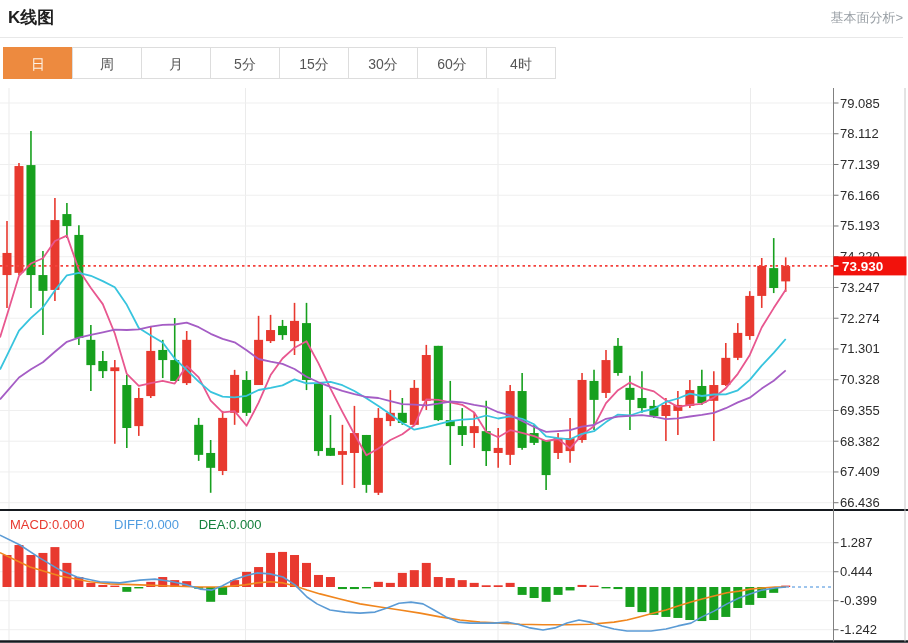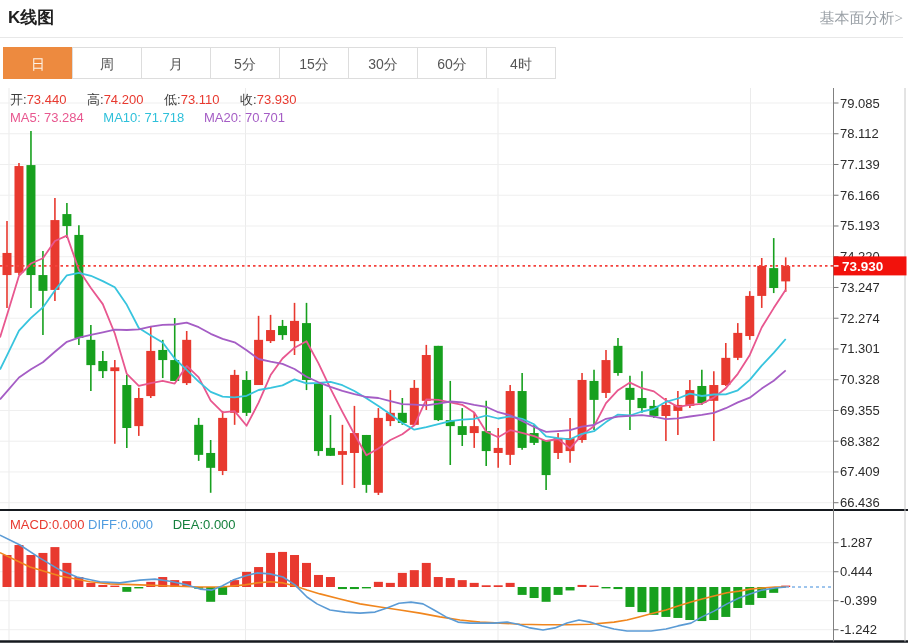--- a/index.html
+++ b/index.html
@@ -1,35 +1,35 @@
 <!DOCTYPE html>
 <html><head>
 <meta charset="utf-8">
 <style>
   html,body{margin:0;padding:0;background:#fff;}
   .page{position:relative;width:908px;height:643px;background:#fff;overflow:hidden;
         font-family:"Liberation Sans",sans-serif;}
   .title{position:absolute;left:8px;top:6px;font-size:17px;font-weight:bold;color:#1f1f1f;}
-  .fa-link{position:absolute;right:5px;top:9px;font-size:15px;color:#9aa0a6;text-decoration:none;cursor:pointer;font-family:Liberation Serif, serif;}
+  .fa-link{position:absolute;right:5px;top:9px;font-size:13px;color:#9aa0a6;text-decoration:none;cursor:pointer;}
   .hrule{position:absolute;left:0;top:37px;width:903px;border-top:1px solid #e8e8e8;}
   .tabbar{position:absolute;left:3px;top:47px;display:flex;}
   .tab{width:70px;height:32px;line-height:32px;text-align:center;font-size:14px;color:#555;
        background:#fff;border:1px solid #ddd;margin-right:-1px;cursor:pointer;box-sizing:border-box;}
   .tab.active{background:#ed8a3f;border-color:#ed8a3f;color:#fdf3e7;}
   #chart{position:absolute;left:0;top:0;}
   .legend{position:absolute;left:10px;font-size:13px;white-space:nowrap;}
   .ohlc-row{top:91px;}
   .ohlc-row .lb{color:#3c3c3c;}
   .ohlc-row .vl{color:#e8392f;margin-right:17px;}
   .ma-row{top:110px;}
   .ma5{color:#e8578f;margin-right:16px;}
   .ma10{color:#2fc0da;margin-right:16px;}
   .ma20{color:#a55dc5;}
   .macd-row{top:517px;}
-  .m-macd{color:#e8392f;margin-right:0;}
+  .m-macd{color:#e8392f;margin-right:26px;}
   .m-diff{color:#4f9ce0;margin-right:16px;text-align:right;}
   .m-dea{color:#15803d;}
 </style>
 </head>
 <body>
 
 <div class="page">
   <div class="title">K线图</div>
   <a class="fa-link">基本面分析&gt;</a>
   <div class="hrule"></div>
@@ -325,31 +325,20 @@
       <div class="tab active">日</div>
       <div class="tab">周</div>
       <div class="tab">月</div>
       <div class="tab">5分</div>
       <div class="tab">15分</div>
       <div class="tab">30分</div>
       <div class="tab">60分</div>
       <div class="tab">4时</div>
     </div>
 
-  <div class="legend ohlc-row">
-    <span class="lb">开:</span><span class="vl">73.440</span>
-    <span class="lb">高:</span><span class="vl">74.200</span>
-    <span class="lb">低:</span><span class="vl">73.110</span>
-    <span class="lb">收:</span><span class="vl">73.930</span>
-  </div>
-
-  <div class="legend ma-row">
-    <span class="ma5">MA5: 73.284</span>
-    <span class="ma10">MA10: 71.718</span>
-    <span class="ma20">MA20: 70.701</span>
-  </div>
+
 
   <div class="legend macd-row">
     <span class="m-macd">MACD:0.000</span>
     <span class="m-diff">DIFF:0.000</span>
     <span class="m-dea">DEA:0.000</span>
   </div>
 </div>
 
 </body></html>

